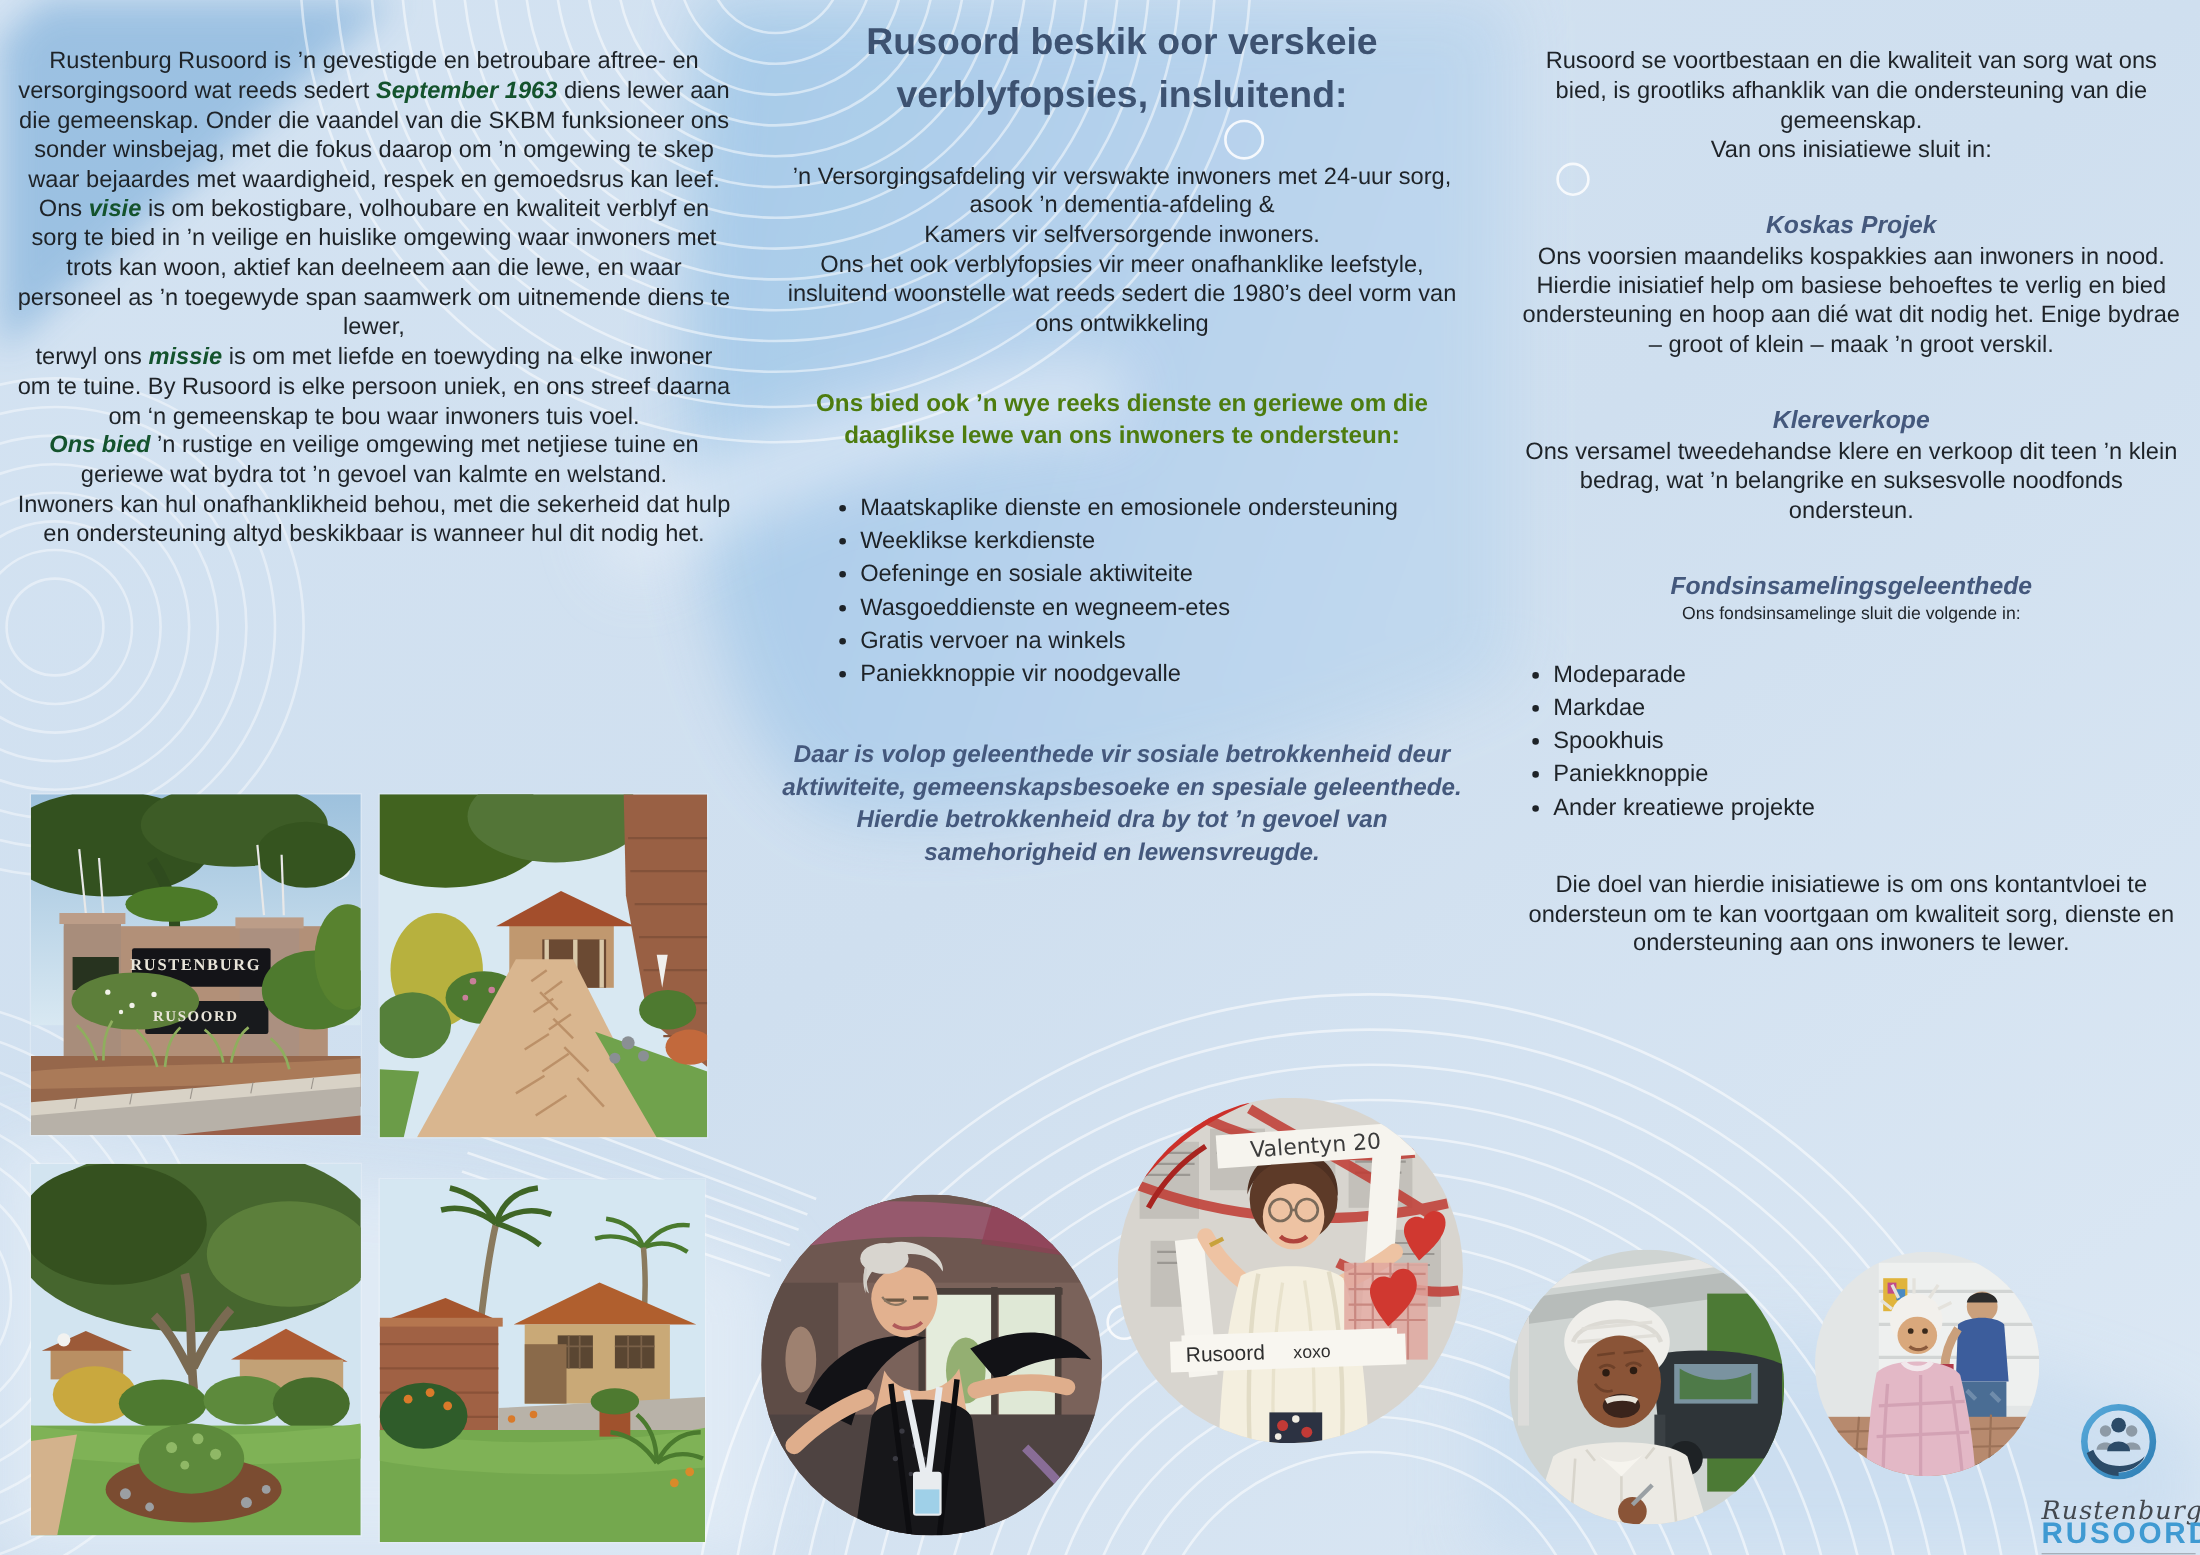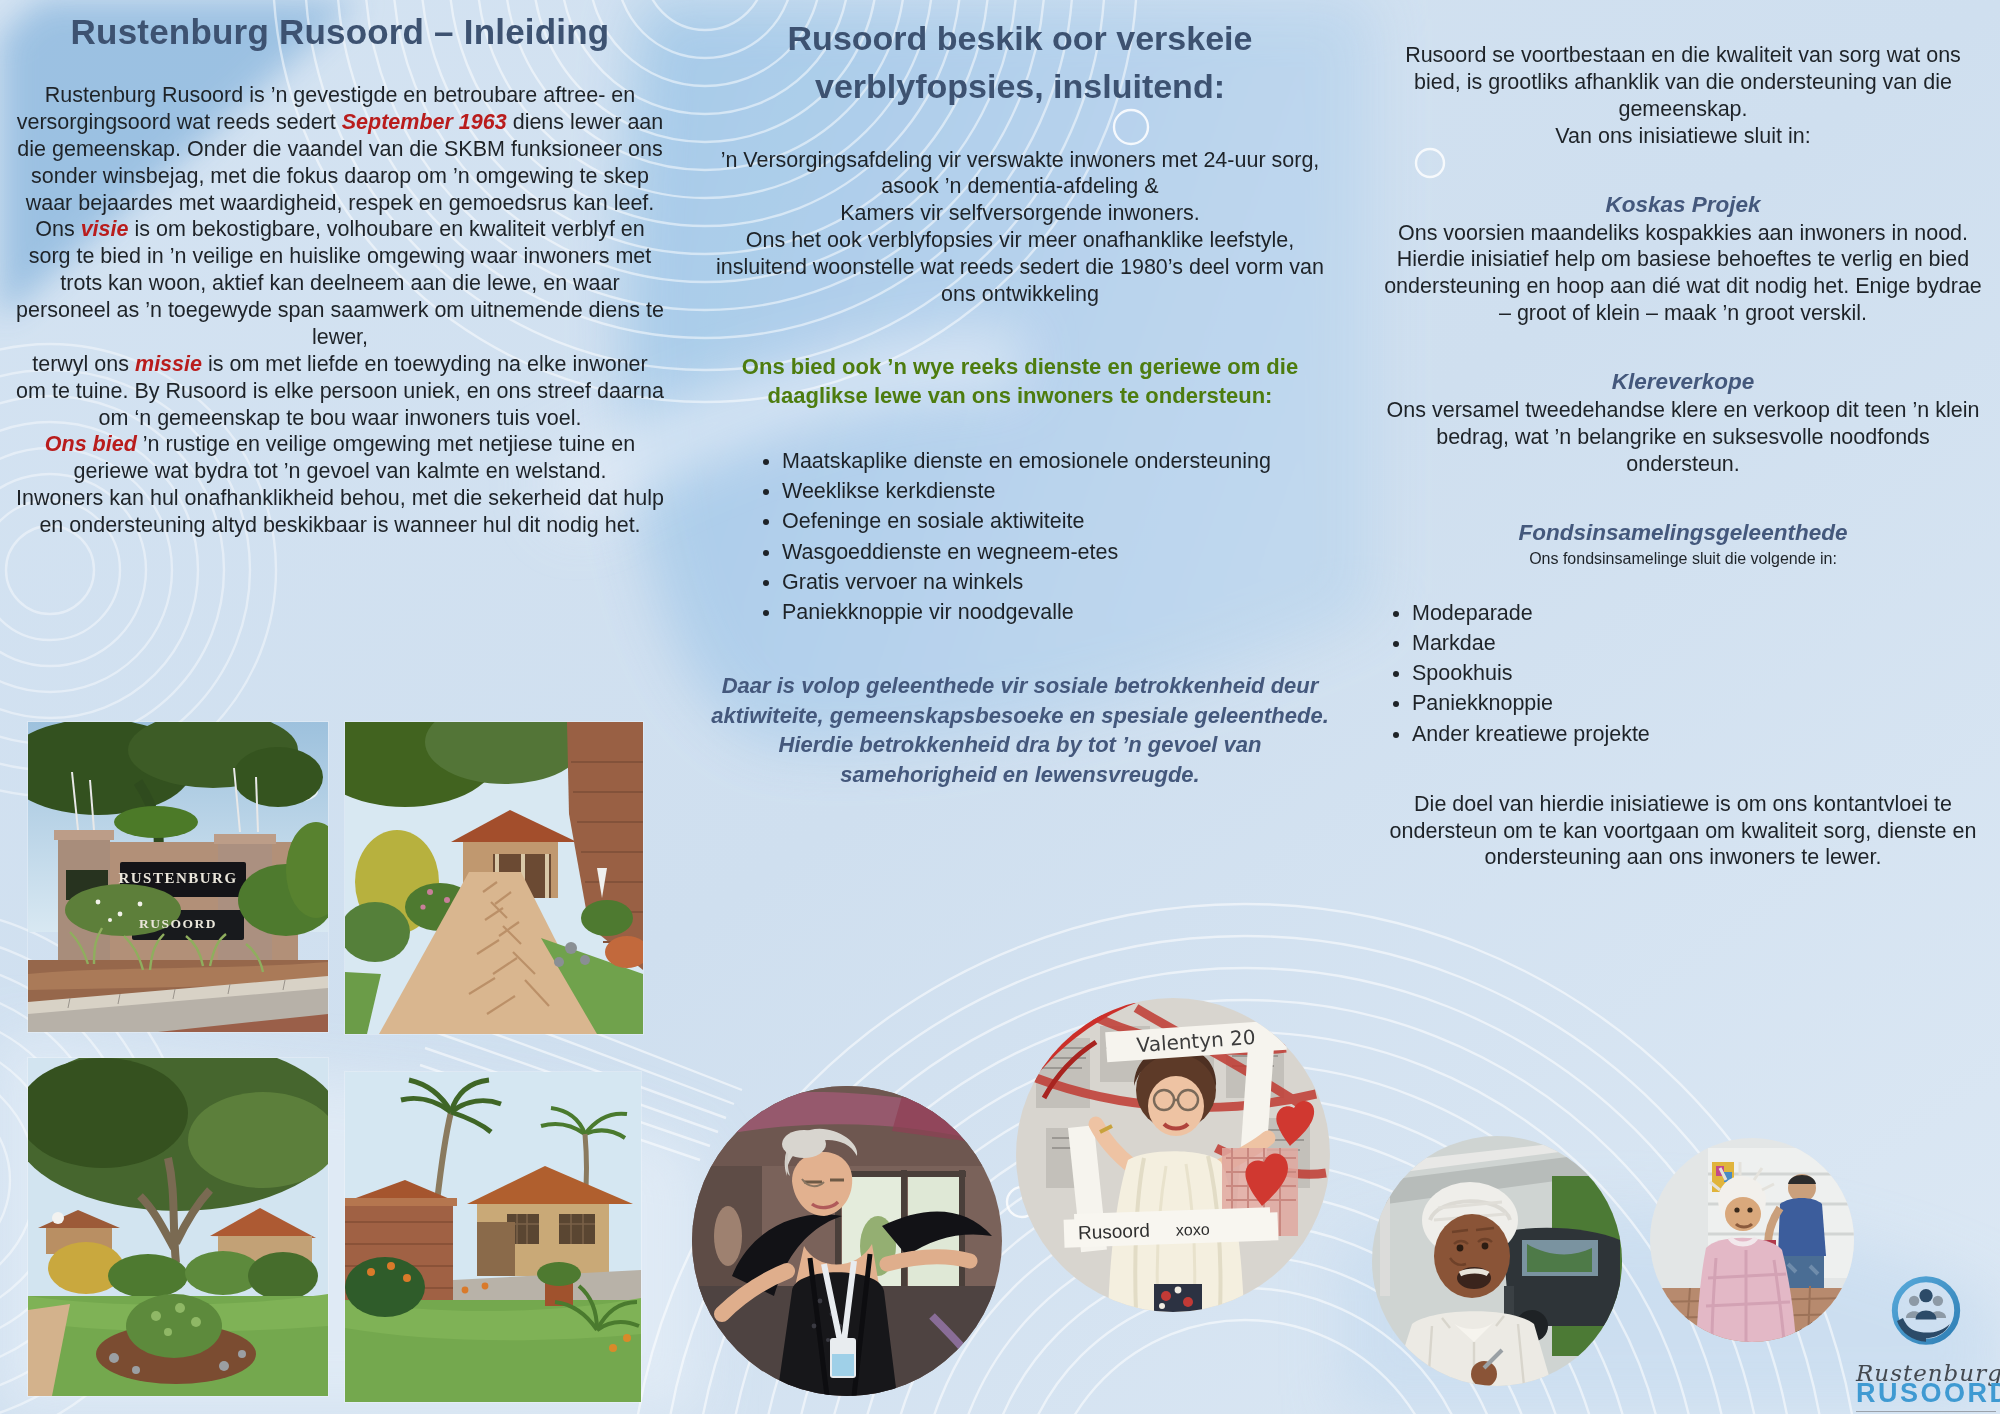--- a/index.html
+++ b/index.html
@@ -7,21 +7,21 @@
         font-family:"Liberation Sans","DejaVu Sans",sans-serif;color:#1e2328;}
   .bg{position:absolute;inset:0;}
   .col{position:absolute;}
   .col1{left:16px;top:12px;width:648px;}
   .col2{left:700px;top:14px;width:640px;}
   .col3{left:1380px;top:10px;width:606px;}
   h1,h2{margin:0;color:#3d5271;text-align:center;font-weight:bold;white-space:pre-line;}
   h1{font-size:35px;letter-spacing:.2px;}
   h2{font-size:34px;line-height:1.42;}
   .body{font-size:21.5px;line-height:1.25;text-align:center;white-space:pre-line;margin:0;}
-  .run-accent{color:#b91c1c;font-weight:bold;font-style:italic;}
+  .run-accent{color:#14532d;font-weight:bold;font-style:italic;}
   .lead{margin:44px 8px 0;font-size:22px;font-weight:bold;color:#4d7c0f;text-align:center;line-height:1.32;white-space:pre-line;}
   .note-italic{margin:46px 4px 0;font-size:22px;font-weight:bold;font-style:italic;color:#44587c;text-align:center;line-height:1.34;white-space:pre-line;}
   .sub{margin:42px 0 2px;font-size:22.5px;font-weight:bold;font-style:italic;color:#44587c;text-align:center;}
   .small-line{margin:4px 0 0;font-size:16px;text-align:center;}
   ul.bullets{margin:38px 0 0 56px;padding:0 0 0 26px;text-align:left;font-size:21.5px;line-height:1.22;}
   ul.bullets li{margin:4px 0;}
   .col3 ul.bullets{margin-left:6px;}
   .mt30{margin-top:30px;} .mt36{margin-top:36px;}
   .photo{position:absolute;overflow:hidden;box-shadow:0 0 0 1px rgba(255,255,255,.25);}
   .photo svg{display:block;}
@@ -148,21 +148,20 @@
           <path d="M462,981 L742,1090"></path>
       </g>
 
       <circle cx="1131" cy="127" r="17" stroke-opacity="0.85"></circle>
       <circle cx="1430" cy="163" r="14" stroke-opacity="0.8"></circle>
       <circle cx="1022" cy="1202" r="15" stroke-opacity="0.8"></circle>
     </g>
   </svg>
 
   <section class="col col1">
-    <h1>Rustenburg Rusoord – Inleiding</h1>
     <p class="body mt30"><span>Rustenburg Rusoord is ’n gevestigde en betroubare aftree- en versorgingsoord wat reeds sedert  </span><span class="run-accent">September 1963</span><span> diens lewer aan die gemeenskap. Onder die vaandel van die SKBM funksioneer ons sonder winsbejag, met die fokus daarop om ’n omgewing te skep waar bejaardes met waardigheid, respek en gemoedsrus kan leef.
 Ons </span><span class="run-accent">visie</span><span> is om bekostigbare, volhoubare en kwaliteit verblyf en sorg te bied in ’n veilige en huislike omgewing waar inwoners met trots kan woon, aktief kan deelneem aan die lewe, en waar personeel as ’n toegewyde span saamwerk om uitnemende diens te lewer,
 terwyl ons </span><span class="run-accent">missie</span><span> is om met liefde en toewyding na elke inwoner om te tuine. By Rusoord is elke persoon uniek, en ons streef daarna om ‘n gemeenskap te bou waar inwoners tuis voel.
 </span><span class="run-accent">Ons bied</span><span> ’n rustige en veilige omgewing met netjiese tuine en geriewe wat bydra tot ’n gevoel van kalmte en welstand.
 Inwoners kan hul onafhanklikheid behou, met die sekerheid dat hulp en ondersteuning altyd beskikbaar is wanneer hul dit nodig het.</span></p>
   </section>
 
   <figure class="photo" id="photo1" style="margin:0;">
     <svg width="300" height="310" viewBox="0 0 300 310">
       <defs>

